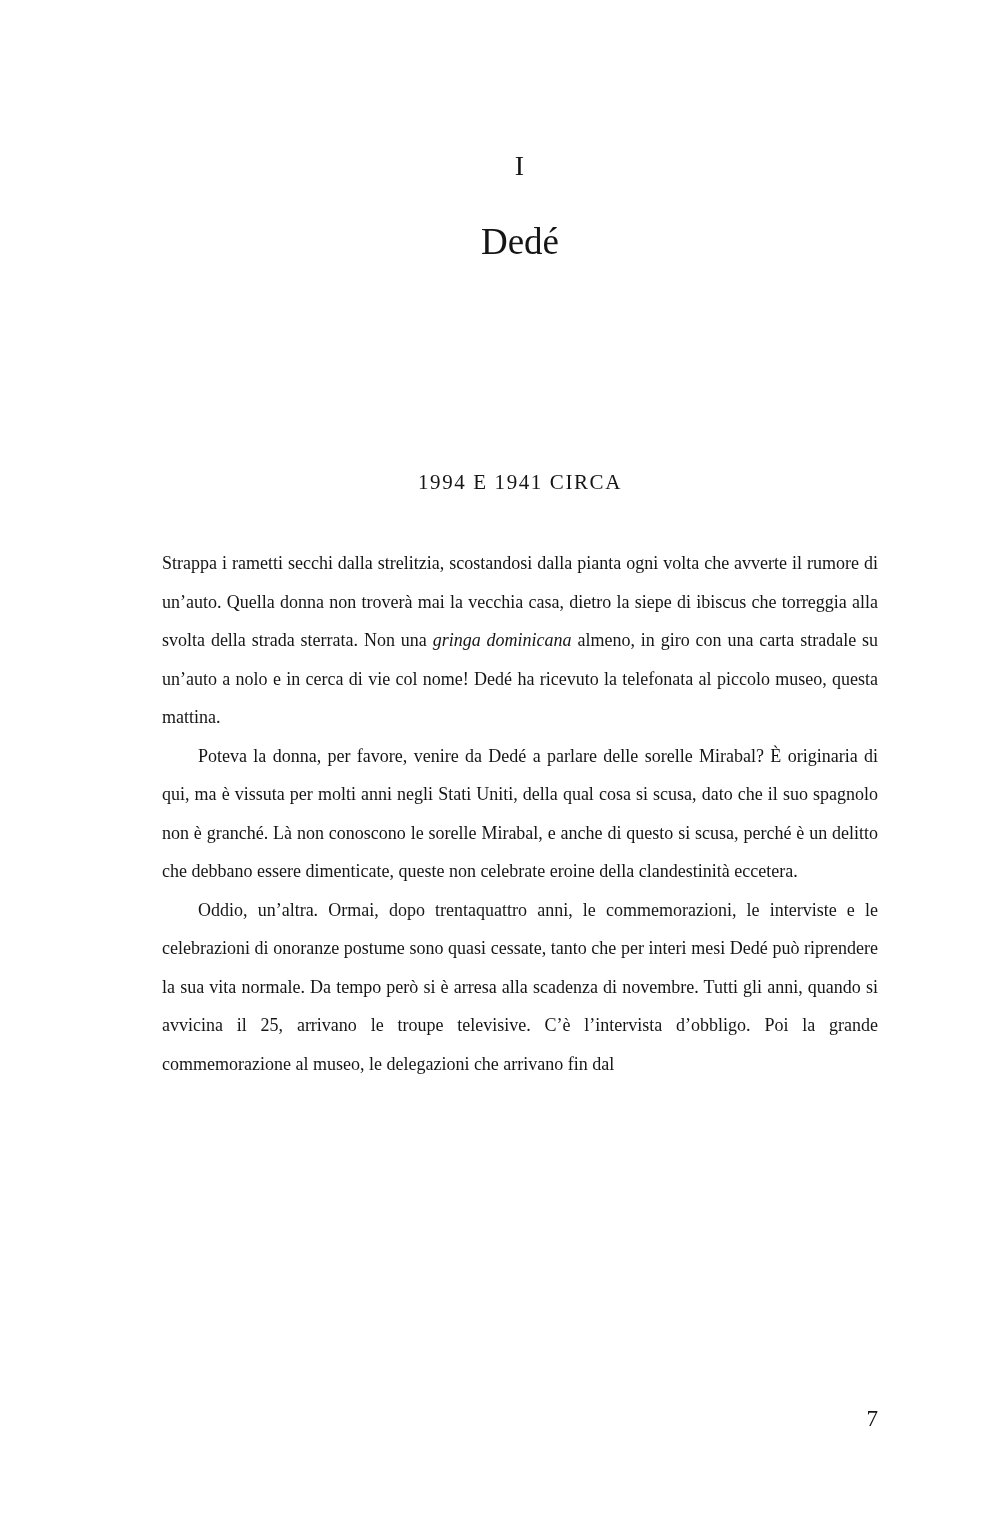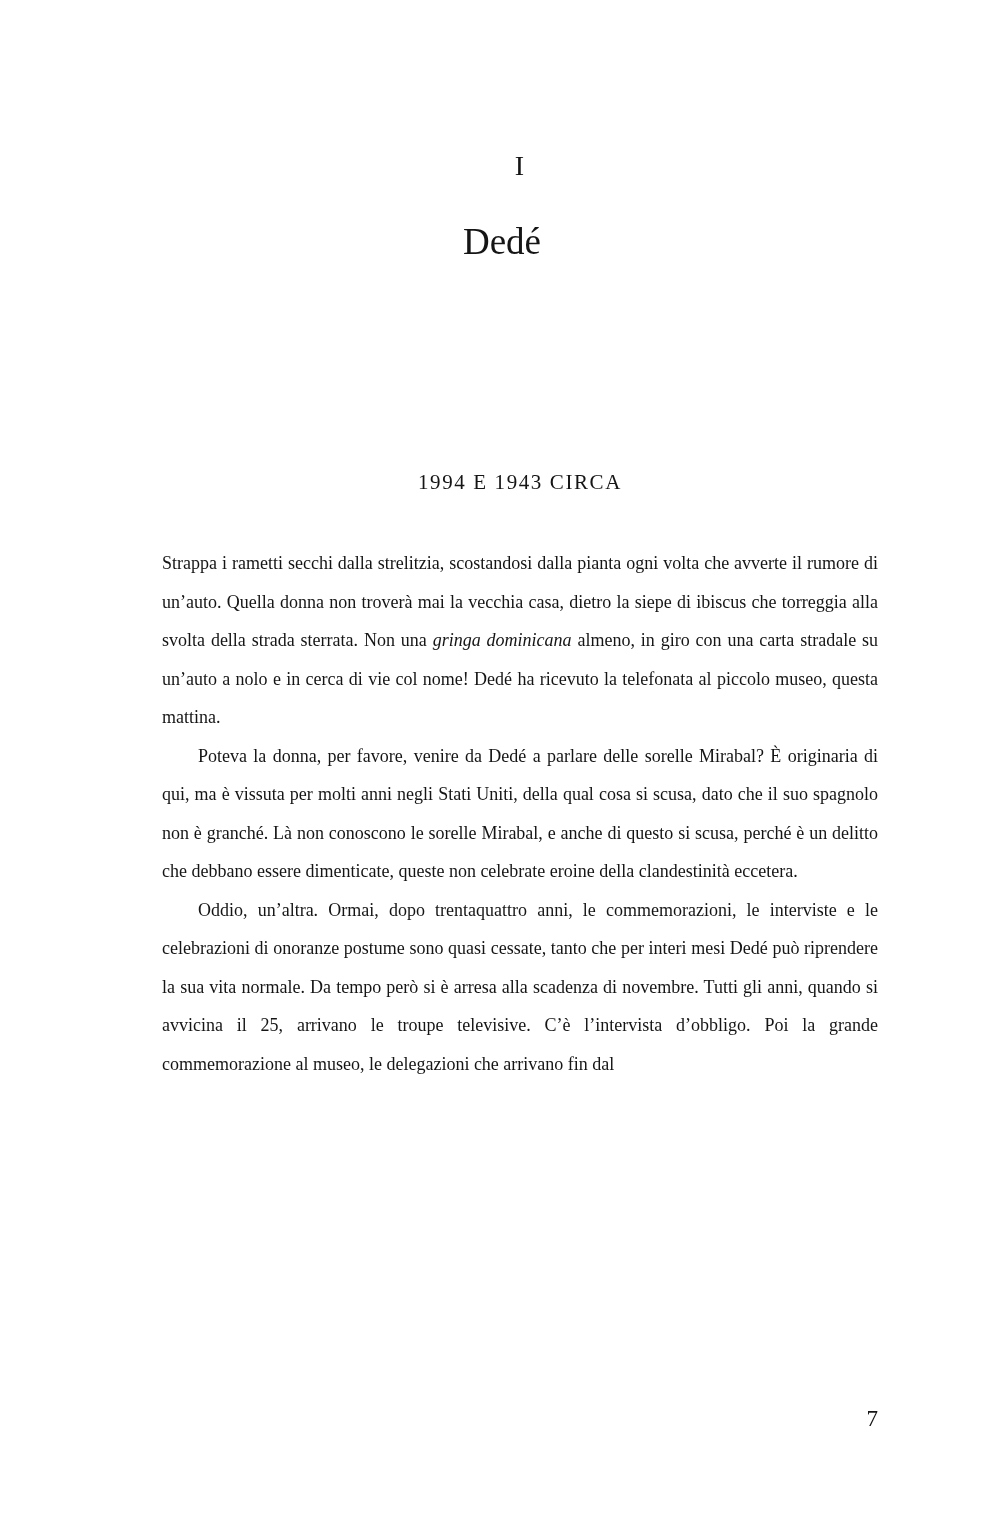--- a/index.html
+++ b/index.html
@@ -23,21 +23,21 @@
       left: 162px;
       width: 716px;
       text-align: center;
       font-size: 28px;
       font-weight: normal;
       letter-spacing: 1px;
     }
     .chapter-title {
       position: absolute;
       top: 220px;
-      left: 144px;
+      left: 162px;
       width: 716px;
       text-align: center;
       font-size: 37px;
       font-weight: normal;
     }
     .section-heading {
       position: absolute;
       top: 470px;
       left: 162px;
       width: 716px;
@@ -70,21 +70,21 @@
     }
   </style>
 </head>
 <body>
 
 <div class="book-page">
   <div class="chapter-number">I</div>
 
   <h1 class="chapter-title">Dedé</h1>
 
-  <div class="section-heading">1994 E 1943 CIRCA</div>
+  <div class="section-heading">1994 E 1941 CIRCA</div>
 
   <div class="body-text" lang="it">
       <p class="para"><span>Strappa i rametti secchi dalla strelitzia, scostandosi dalla pianta ogni volta che avverte il rumore di un’auto. Quella donna non troverà mai la vecchia casa, dietro la siepe di ibiscus che torreggia alla svolta della strada sterrata. Non una </span><em>gringa dominicana</em><span> almeno, in giro con una carta stradale su un’auto a nolo e in cerca di vie col nome! Dedé ha ricevuto la telefonata al piccolo museo, questa mattina.</span></p>
       <p class="para indent"><span>Poteva la donna, per favore, venire da Dedé a parlare delle sorelle Mirabal? È originaria di qui, ma è vissuta per molti anni negli Stati Uniti, della qual cosa si scusa, dato che il suo spagnolo non è granché. Là non conoscono le sorelle Mirabal, e anche di questo si scusa, perché è un delitto che debbano essere dimenticate, queste non celebrate eroine della clandestinità eccetera.</span></p>
       <p class="para indent"><span>Oddio, un’altra. Ormai, dopo trentaquattro anni, le commemorazioni, le interviste e le celebrazioni di onoranze postume sono quasi cessate, tanto che per interi mesi Dedé può riprendere la sua vita normale. Da tempo però si è arresa alla scadenza di novembre. Tutti gli anni, quando si avvicina il 25, arrivano le troupe televisive. C’è l’intervista d’obbligo. Poi la grande commemorazione al museo, le delegazioni che arrivano fin dal</span></p>
     </div>
 
   <div class="page-number">7</div>
 </div>
 

